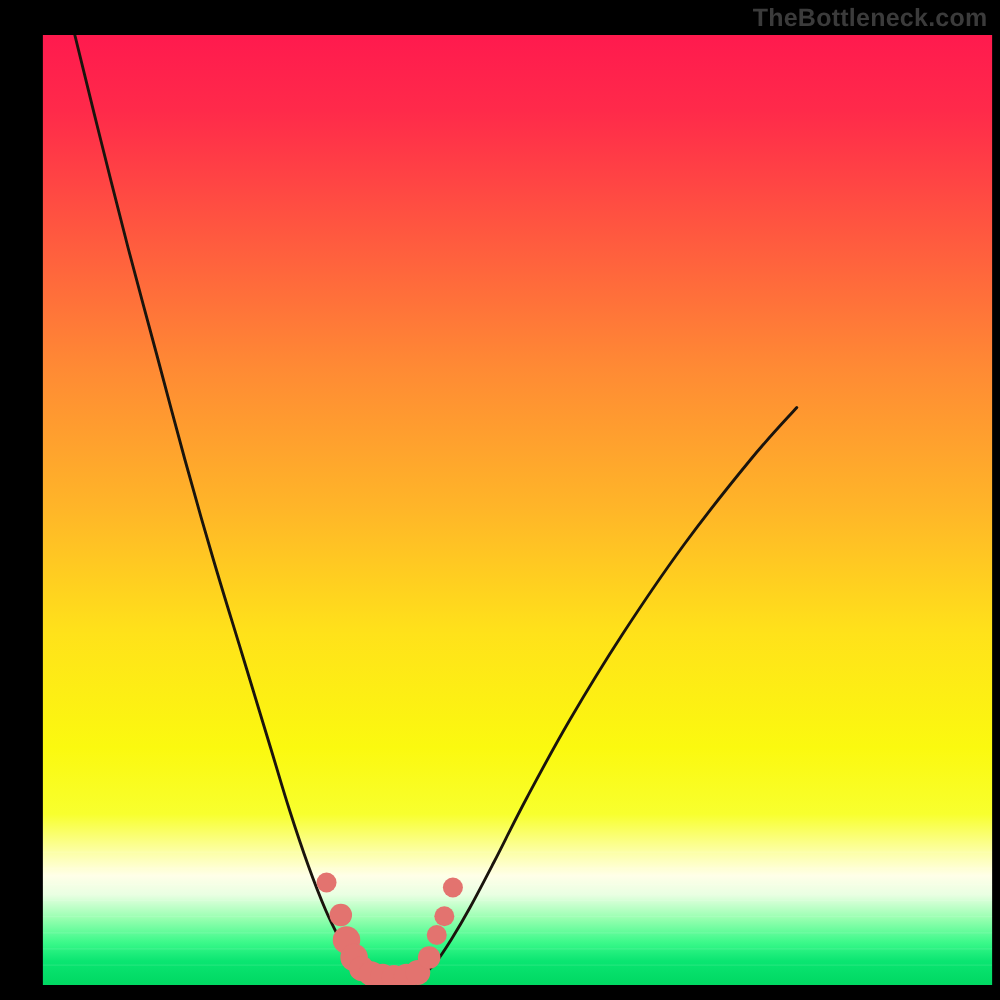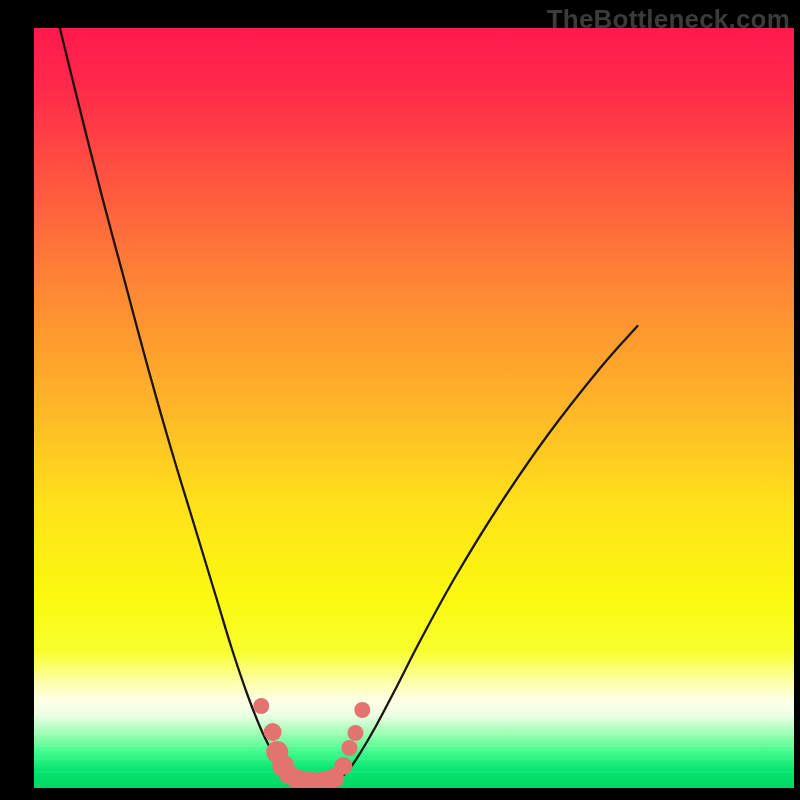--- a/index.html
+++ b/index.html
@@ -25,21 +25,21 @@
     top: 28px;
     width: 760px;
     height: 760px;
     overflow: hidden;
   }
   .watermark {
     position: absolute;
     top: 4px;
     right: 10px;
     color: #3b3b3b;
-    font-size: 26px;
+    font-size: 20px;
     font-weight: 600;
     letter-spacing: 0.2px;
   }
   svg { display: block; }
 </style>
 </head>
 <body>
 
 <div class="frame">
   <div class="watermark">TheBottleneck.com</div>

